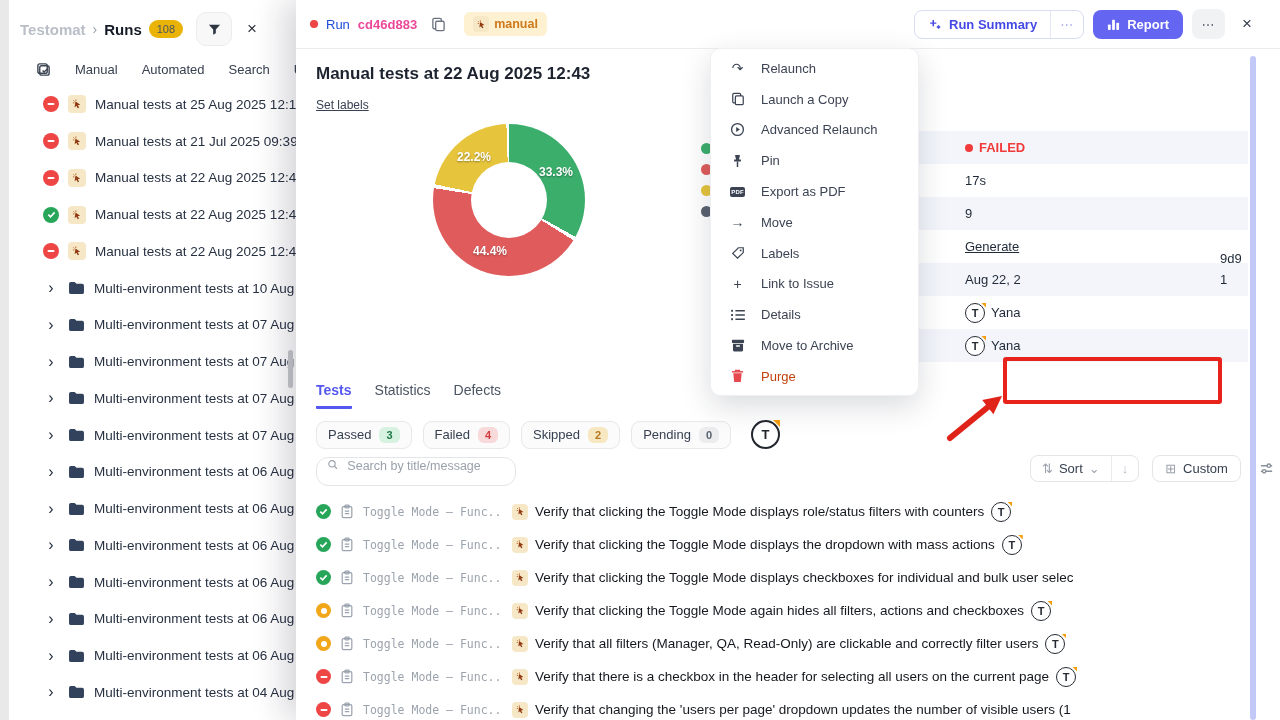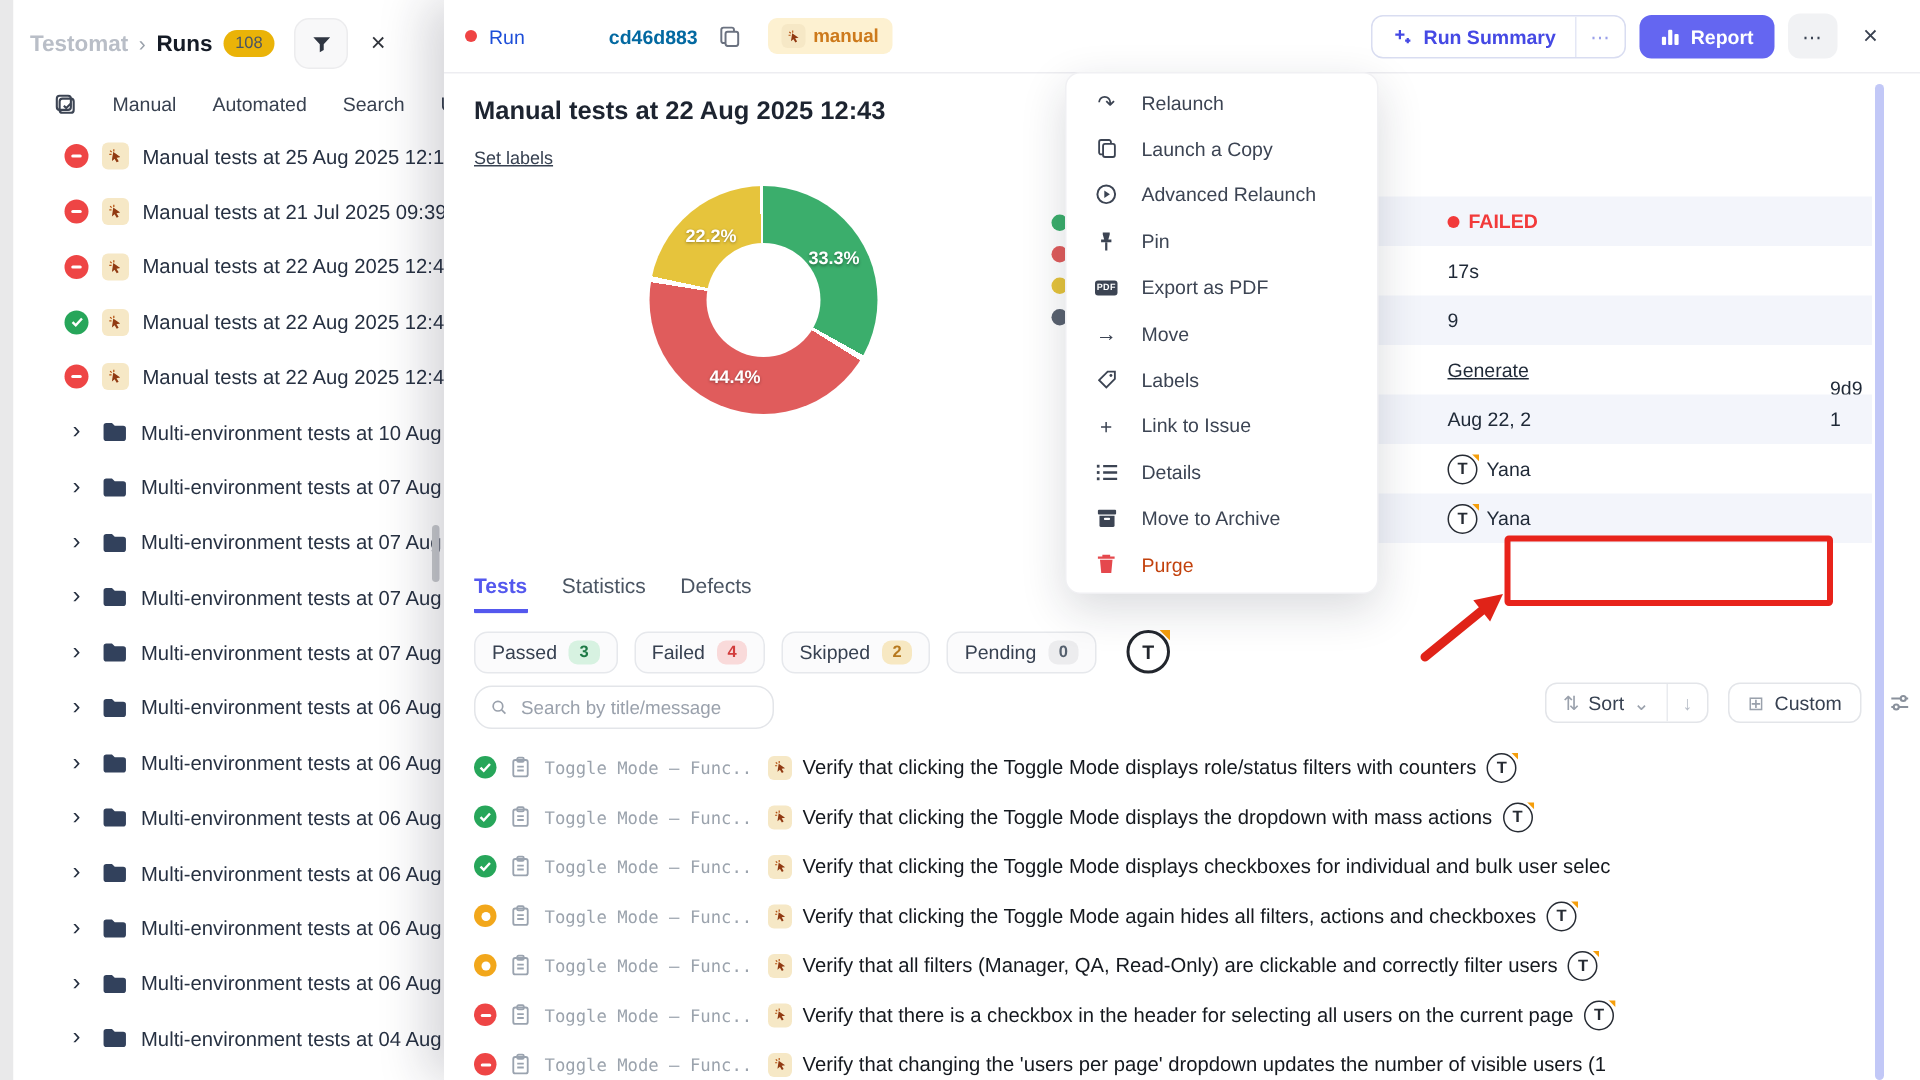--- a/index.html
+++ b/index.html
@@ -35,21 +35,21 @@
   .folder-ic{flex:none;}
   .sb-scrollbar{position:absolute;left:279px;top:350px;width:5px;height:38px;border-radius:3px;background:#c7c9cd;}
   
   .modal{position:absolute;left:296px;top:0;width:984px;height:720px;background:#fff;
     box-shadow:-12px 0 30px rgba(25,28,50,0.18);}
   .m-header{position:absolute;left:0;top:0;width:984px;height:48px;border-bottom:1px solid #ededf1;
     display:flex;align-items:center;}
   .mh-left{display:flex;align-items:center;gap:8px;padding-left:14px;}
   .red-dot{width:8px;height:8px;border-radius:50%;background:#ef4444;flex:none;}
   .mh-runlabel{font-size:13px;color:#1d4ed8;}
-  .mh-runid{font-size:13px;font-weight:700;color:#0369a1;margin-left:48px;}
+  .mh-runid{font-size:13px;font-weight:700;color:#ec4899;}
   .copy-ic{color:#6b7280;margin-left:6px;}
   .badge-manual{margin-left:10px;display:flex;align-items:center;gap:5px;background:#fdf1d1;border-radius:6px;
     padding:4px 9px;font-size:12.5px;font-weight:600;color:#cd7a1c;}
   .mh-right{position:absolute;right:28px;top:9px;display:flex;align-items:center;gap:9px;}
   .btn-group{display:flex;align-items:stretch;border:1px solid #d9ddf1;border-radius:8px;overflow:hidden;background:#fff;}
   .btn-runsummary{display:flex;align-items:center;gap:7px;padding:6px 13px;color:#4549e4;font-size:13px;font-weight:600;}
   .btn-dots-seg{border-left:1px solid #e4e7f5;display:flex;align-items:center;padding:0 9px;color:#9aa0ea;font-size:13px;letter-spacing:1px;}
   .btn-report{display:flex;align-items:center;gap:7px;background:#6466f1;border-radius:8px;color:#fff;
     font-size:13px;font-weight:600;padding:7px 14px;}
   .btn-more{width:33px;height:30px;background:#f1f2f4;border-radius:8px;display:flex;align-items:center;justify-content:center;
@@ -91,21 +91,21 @@
   .pill-count{border-radius:6px;font-size:11px;font-weight:600;padding:2px 7px;}
   .pc-passed{background:#d7f2e1;color:#1d7a46;}
   .pc-failed{background:#f9dada;color:#d23c3c;}
   .pc-skipped{background:#f7e8c2;color:#b7791f;}
   .pc-pending{background:#ececee;color:#55606e;}
   .t-avatar{width:25px;height:25px;border:2px solid #22262d;border-radius:50%;display:flex;align-items:center;
     justify-content:center;font-size:13px;font-weight:700;color:#22262d;position:relative;margin-left:9px;background:#fff;}
   .t-avatar::after{content:"";position:absolute;top:-2px;right:-2px;width:7px;height:7px;background:#f59e0b;
     clip-path:polygon(0 0,100% 0,100% 100%);}
   .search-box{position:absolute;left:20px;top:457px;width:178px;height:27px;border:1px solid #e3e5e9;border-radius:12px;
-    display:flex;align-items:center;gap:7px;padding:0 10px;background:#fff;}
+    display:flex;align-items:flex-start;gap:7px;padding:0 10px;background:#fff;}
   .search-box input{border:none;outline:none;font-size:12.5px;color:#374151;width:100%;font-family:"Liberation Sans",sans-serif;background:transparent;}
   .search-box input::placeholder{color:#9aa1ac;}
   .right-tools{position:absolute;left:734px;top:455px;display:flex;align-items:center;gap:13px;}
   .sort-group{display:flex;align-items:stretch;border:1px solid #e3e5e9;border-radius:8px;overflow:hidden;background:#fff;}
   .sort-main{display:flex;align-items:center;gap:6px;padding:5px 11px;font-size:13px;color:#374151;}
   .sort-sep{border-left:1px solid #e9ebef;display:flex;align-items:center;padding:0 10px;color:#b6bcc6;font-size:13px;}
   .btn-custom{display:flex;align-items:center;gap:7px;border:1px solid #e3e5e9;border-radius:8px;background:#fff;
     padding:5px 12px;font-size:13px;color:#374151;}
   .btn-sliders{width:26px;height:26px;border-radius:7px;display:flex;align-items:center;justify-content:center;color:#8a919c;}
   .muted-glyph{color:#9aa1ac;}

